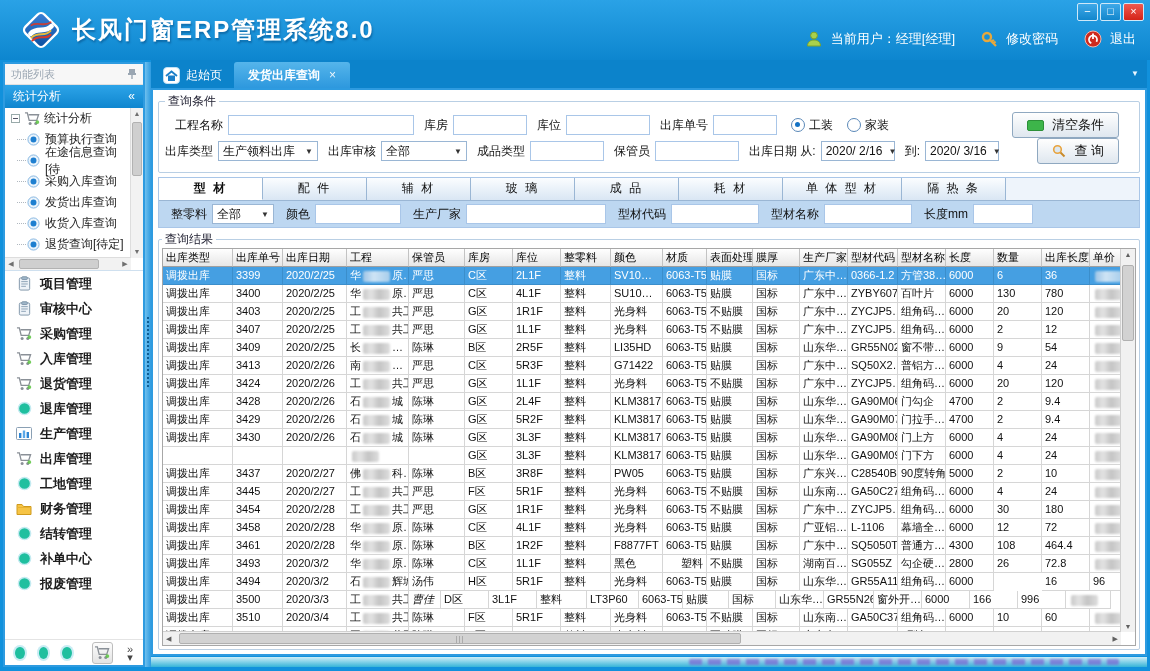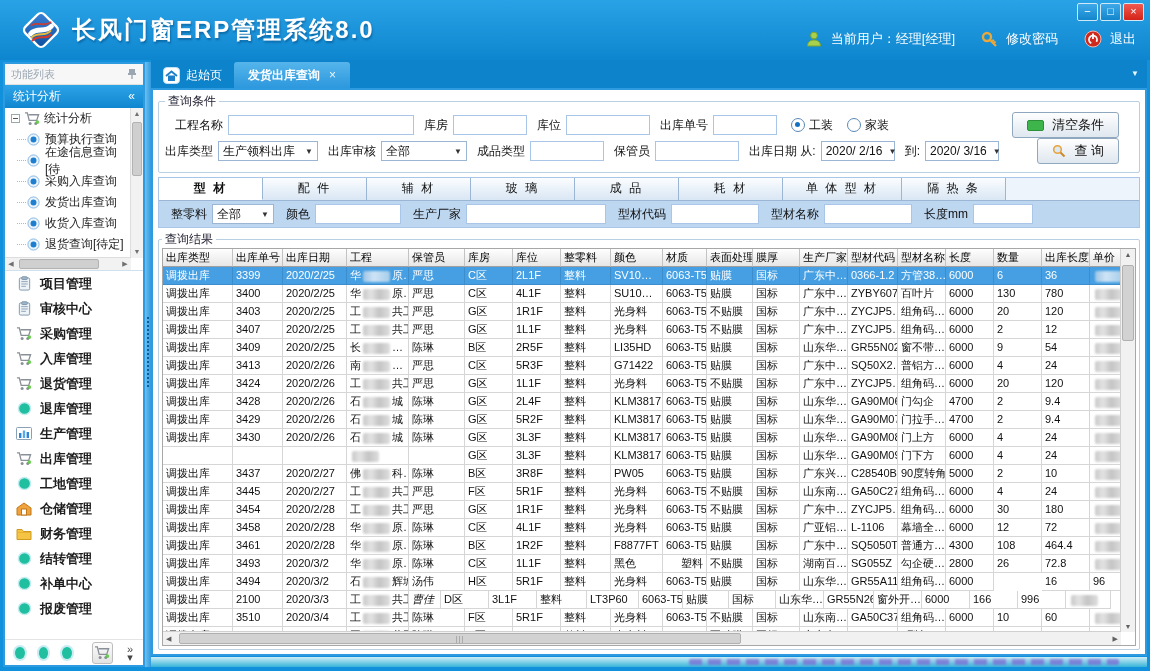--- a/index.html
+++ b/index.html
@@ -347,29 +347,20 @@
           <span class="gicon" style="display: inline-flex;">
             <svg width="15" height="15" viewBox="0 0 16 16">
               <circle cx="8" cy="8" r="6.5" fill="#1fbf9f"></circle>
               <circle cx="8" cy="8" r="6.5" fill="none" stroke="#c4ebf1" stroke-width="1.6"></circle>
             </svg>
           </span>
           <span>工地管理</span>
         </div>
         <div class="menu-group">
           <span class="gicon" style="display: inline-flex;">
-            <svg width="16" height="14" viewBox="0 0 16 14">
-              <path d="M1 6 8 1l7 5v7H1z" fill="#f0a23c" stroke="#c07818"></path>
-              <rect x="5.5" y="7" width="5" height="6" fill="#fff" stroke="#c07818"></rect>
-            </svg>
-          </span>
-          <span>仓储管理</span>
-        </div>
-        <div class="menu-group">
-          <span class="gicon" style="display: inline-flex;">
             <svg width="16" height="13" viewBox="0 0 16 13">
               <path d="M1 2.5h5l1.5 2H15v8H1z" fill="#f6c445" stroke="#cf9a1d"></path>
               <path d="M1 5.5h14" stroke="#e8b231"></path>
             </svg>
           </span>
           <span>财务管理</span>
         </div>
         <div class="menu-group">
           <span class="gicon" style="display: inline-flex;">
             <svg width="15" height="15" viewBox="0 0 16 16">
@@ -925,21 +916,21 @@
                   <div class="tcell" style="width: 48px;">山东华…</div>
                   <div class="tcell" style="width: 50px;">GR55A11</div>
                   <div class="tcell" style="width: 48px;">组角码…</div>
                   <div class="tcell" style="width: 48px;">6000</div>
                   <div class="tcell" style="width: 48px; margin-left: 48px;">16</div>
                   <div class="tcell" style="width: 48px;">96</div>
                   <div class="tcell" style="width: 45px;"><span class="redact"></span>2812</div>
                 </div>
                 <div class="trow">
                   <div class="tcell" style="width: 70px;">调拨出库</div>
-                  <div class="tcell" style="width: 50px;">2100</div>
+                  <div class="tcell" style="width: 50px;">3500</div>
                   <div class="tcell" style="width: 64px;">2020/3/3</div>
                   <div class="tcell" style="width: 62px;">工<span class="redact"></span>共工程</div>
                   <div class="tcell" style="width: 32px; font-style: italic;">曹佳</div>
                   <div class="tcell" style="width: 48px;">D区</div>
                   <div class="tcell" style="width: 48px;">3L1F</div>
                   <div class="tcell" style="width: 50px;">整料</div>
                   <div class="tcell" style="width: 52px;">LT3P60</div>
                   <div class="tcell" style="width: 44px;">6063-T5</div>
                   <div class="tcell" style="width: 46px;">贴膜</div>
                   <div class="tcell" style="width: 47px;">国标</div>

